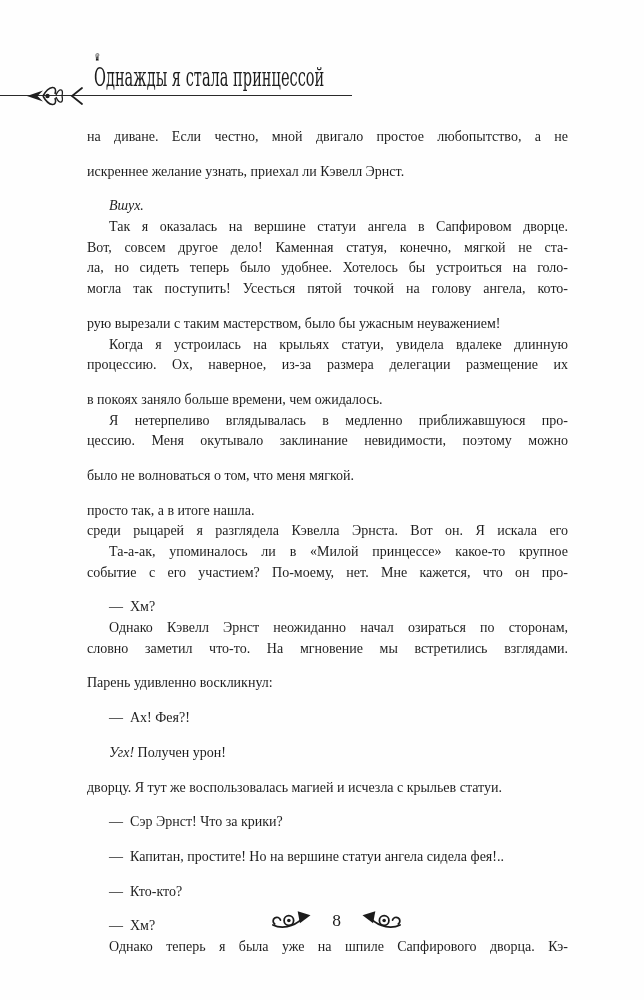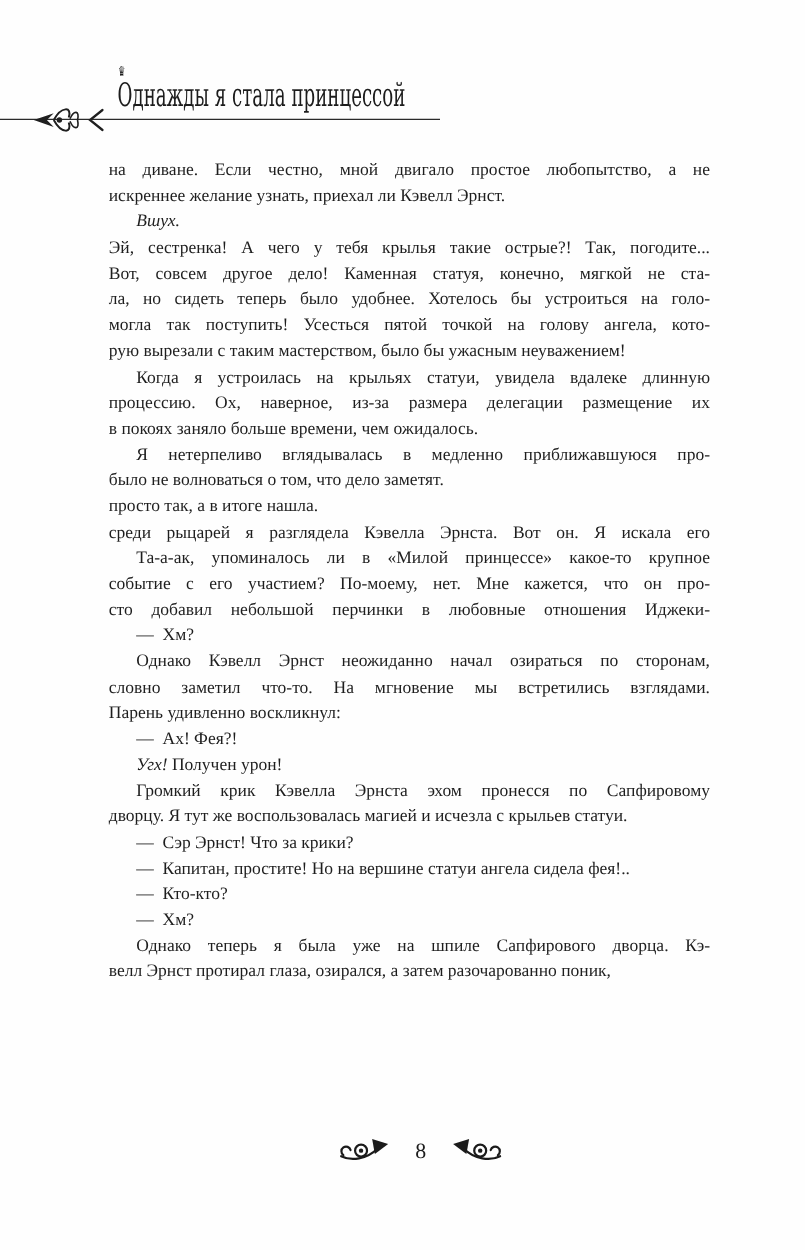--- a/index.html
+++ b/index.html
@@ -35,21 +35,21 @@
   
   .body-block{
     position:absolute;left:87px;top:127px;width:481px;
     font-size:14px;line-height:20.7px;
   }
   .line{
     text-align:justify;
     text-align-last:justify;
     height:20.7px;overflow:visible;
   }
-  .line.last{ text-align-last:left; }
+  .line.last{ text-align-last:left;margin-top:14px; }
   .line.indent{ text-indent:22px; }
   .line.italic{ font-style:italic; }
   
   .footer{
     position:absolute;left:96px;top:907px;width:481px;
     display:flex;justify-content:center;align-items:center;gap:20px;
   }
   .pagenum{
     font-size:17.5px;color:#1c1c1c;line-height:26px;
   }
@@ -81,77 +81,75 @@
 
   <div class="body-block" id="body-block">
       <div>
         <div class="line">на диване. Если честно, мной двигало простое любопытство, а не</div>
         <div class="line last">искреннее желание узнать, приехал ли Кэвелл Эрнст.</div>
       </div>
       <div>
         <div class="line last indent italic">Вшух.</div>
       </div>
       <div>
-        <div class="line">Эй, сестренка! А чего у тебя крылья такие острые?! Так, погодите...</div>
+        <div class="line indent">Так я оказалась на вершине статуи ангела в Сапфировом дворце.</div>
         <div class="line">Вот, совсем другое дело! Каменная статуя, конечно, мягкой не ста-</div>
         <div class="line">ла, но сидеть теперь было удобнее. Хотелось бы устроиться на голо-</div>
         <div class="line">могла так поступить! Усесться пятой точкой на голову ангела, кото-</div>
         <div class="line last">рую вырезали с таким мастерством, было бы ужасным неуважением!</div>
       </div>
       <div>
         <div class="line indent">Когда я устроилась на крыльях статуи, увидела вдалеке длинную</div>
         <div class="line">процессию. Ох, наверное, из-за размера делегации размещение их</div>
         <div class="line last">в покоях заняло больше времени, чем ожидалось.</div>
       </div>
       <div>
         <div class="line indent">Я нетерпеливо вглядывалась в медленно приближавшуюся про-</div>
-        <div class="line last">было не волноваться о том, что дело заметят.</div>
+        <div class="line">цессию. Меня окутывало заклинание невидимости, поэтому можно</div>
+        <div class="line last">было не волноваться о том, что меня мягкой.</div>
       </div>
       <div>
         <div class="line last">просто так, а в итоге нашла.</div>
         <div class="line">среди рыцарей я разглядела Кэвелла Эрнста. Вот он. Я искала его</div>
       </div>
       <div>
         <div class="line indent">Та-а-ак, упоминалось ли в «Милой принцессе» какое-то крупное</div>
         <div class="line">событие с его участием? По-моему, нет. Мне кажется, что он про-</div>
-        <div class="line">сто добавил небольшой перчинки в любовные отношения Иджеки-</div>
       </div>
       <div>
         <div class="line last indent">— Хм?</div>
       </div>
       <div>
         <div class="line indent">Однако Кэвелл Эрнст неожиданно начал озираться по сторонам,</div>
         <div class="line">словно заметил что-то. На мгновение мы встретились взглядами.</div>
         <div class="line last">Парень удивленно воскликнул:</div>
       </div>
       <div>
         <div class="line last indent">— Ах! Фея?!</div>
       </div>
       <div>
         <div class="line last indent"><span style="font-style: italic;">Угх!</span><span> Получен урон!</span></div>
       </div>
       <div>
-        <div class="line indent">Громкий крик Кэвелла Эрнста эхом пронесся по Сапфировому</div>
         <div class="line last">дворцу. Я тут же воспользовалась магией и исчезла с крыльев статуи.</div>
       </div>
       <div>
         <div class="line last indent">— Сэр Эрнст! Что за крики?</div>
       </div>
       <div>
         <div class="line last indent">— Капитан, простите! Но на вершине статуи ангела сидела фея!..</div>
       </div>
       <div>
         <div class="line last indent">— Кто-кто?</div>
       </div>
       <div>
         <div class="line last indent">— Хм?</div>
       </div>
       <div>
         <div class="line indent">Однако теперь я была уже на шпиле Сапфирового дворца. Кэ-</div>
-        <div class="line last">велл Эрнст протирал глаза, озирался, а затем разочарованно поник,</div>
       </div>
     </div>
 
   <div class="footer">
     <svg class="orn-left" width="41" height="23" viewBox="0 0 46 26">
       <g fill="none" stroke="#1b1b1b" stroke-width="2" stroke-linecap="round">
         <path d="M4,17 a4.2,4.2 0 1 1 6.5,-4.5"></path>
         <circle cx="20" cy="13" r="5.4"></circle>
         <path d="M2,18 C11,22.5 25,21 35,11"></path>
       </g>

